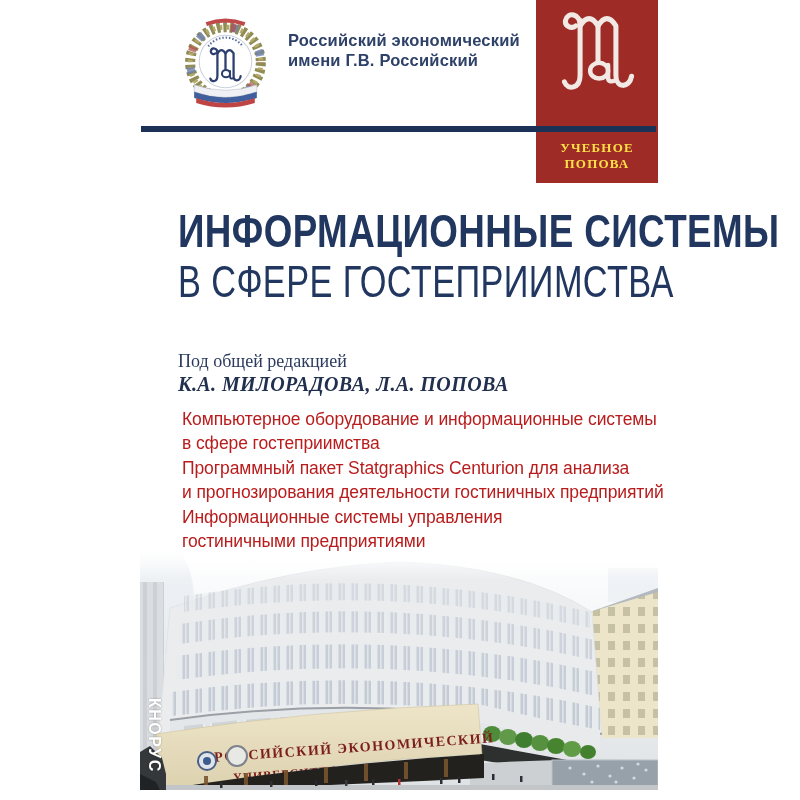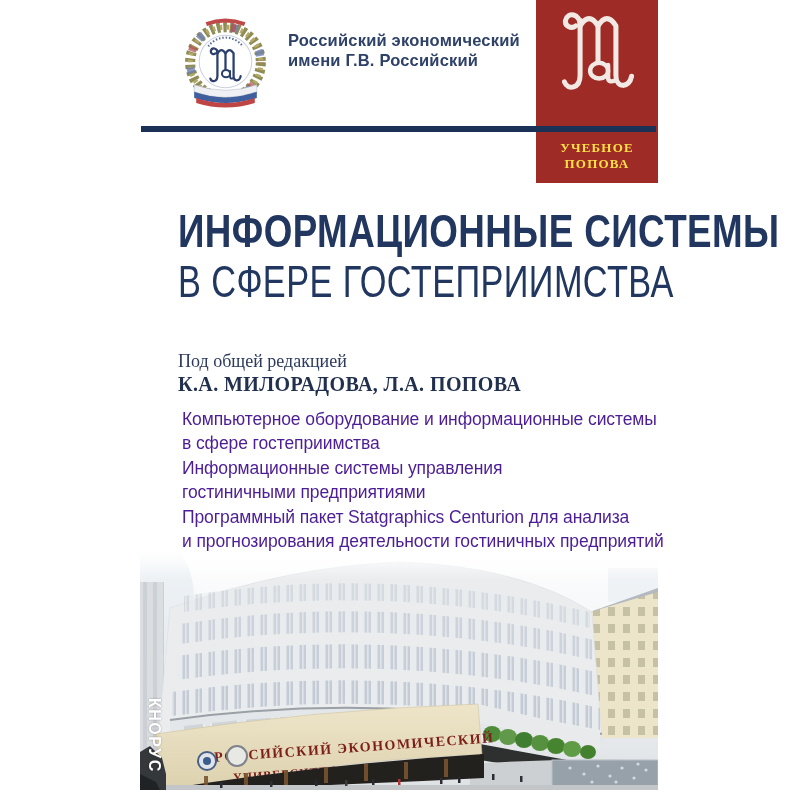--- a/index.html
+++ b/index.html
@@ -27,24 +27,24 @@
   .title .l1{display:inline-block;font-size:46px;font-weight:bold;line-height:47px;
              transform:scaleX(.8);transform-origin:0 0;letter-spacing:.5px;}
   .title .l2{display:inline-block;font-size:44px;font-weight:normal;line-height:46px;
              transform:scaleX(.78);transform-origin:0 0;letter-spacing:.5px;margin-top:2px;}
   .title .row{height:49px;}
 
   .editors{position:absolute;left:178px;top:304px;color:#2b3a5e;
            font-family:"Liberation Serif",serif;margin-top:46px;}
   .editors .pre{font-size:18px;line-height:22px;}
   .editors .names{font-size:20px;font-weight:bold;line-height:25px;
-                  letter-spacing:.4px;color:#22304f;}
-
-  
-  .topics{position:absolute;left:182px;top:407px;color:#4c1d95;
+                  letter-spacing:.4px;color:#22304f;font-style:italic;}
+
+  
+  .topics{position:absolute;left:182px;top:407px;color:#b91c1c;
           font-size:17.5px;line-height:24.4px;letter-spacing:-.1px;}
 
   
   .photo{position:absolute;left:140px;top:552px;width:518px;height:238px;}
   .knorus{position:absolute;left:163px;top:698px;z-index:5;
           transform:rotate(90deg);transform-origin:0 0;
           color:#ffffff;font-weight:bold;font-size:16px;letter-spacing:1.5px;
           white-space:nowrap;text-shadow:0 0 2px rgba(0,0,0,.35);}
 </style>
 </head>
@@ -107,26 +107,26 @@
     <div class="pre">Под общей редакцией</div>
     <div class="names">К.А. МИЛОРАДОВА, Л.А. ПОПОВА</div>
   </div>
 
   <div class="topics">
     <div>
       <div>Компьютерное оборудование и информационные системы</div>
       <div>в сфере гостеприимства</div>
     </div>
     <div>
+      <div>Программный пакет Statgraphics Centurion для анализа</div>
+      <div>и прогнозирования деятельности гостиничных предприятий</div>
+    </div>
+    <div>
       <div>Информационные системы управления</div>
       <div>гостиничными предприятиями</div>
-    </div>
-    <div>
-      <div>Программный пакет Statgraphics Centurion для анализа</div>
-      <div>и прогнозирования деятельности гостиничных предприятий</div>
     </div>
   </div>
 
   <svg class="photo" viewBox="0 0 518 238">
     <defs>
       <linearGradient id="bgGrad" x1="0" y1="0" x2="0" y2="1">
         <stop offset="0" stop-color="#ffffff"></stop>
         <stop offset=".35" stop-color="#f2f4f6"></stop>
         <stop offset="1" stop-color="#dfe2e5"></stop>
       </linearGradient>

